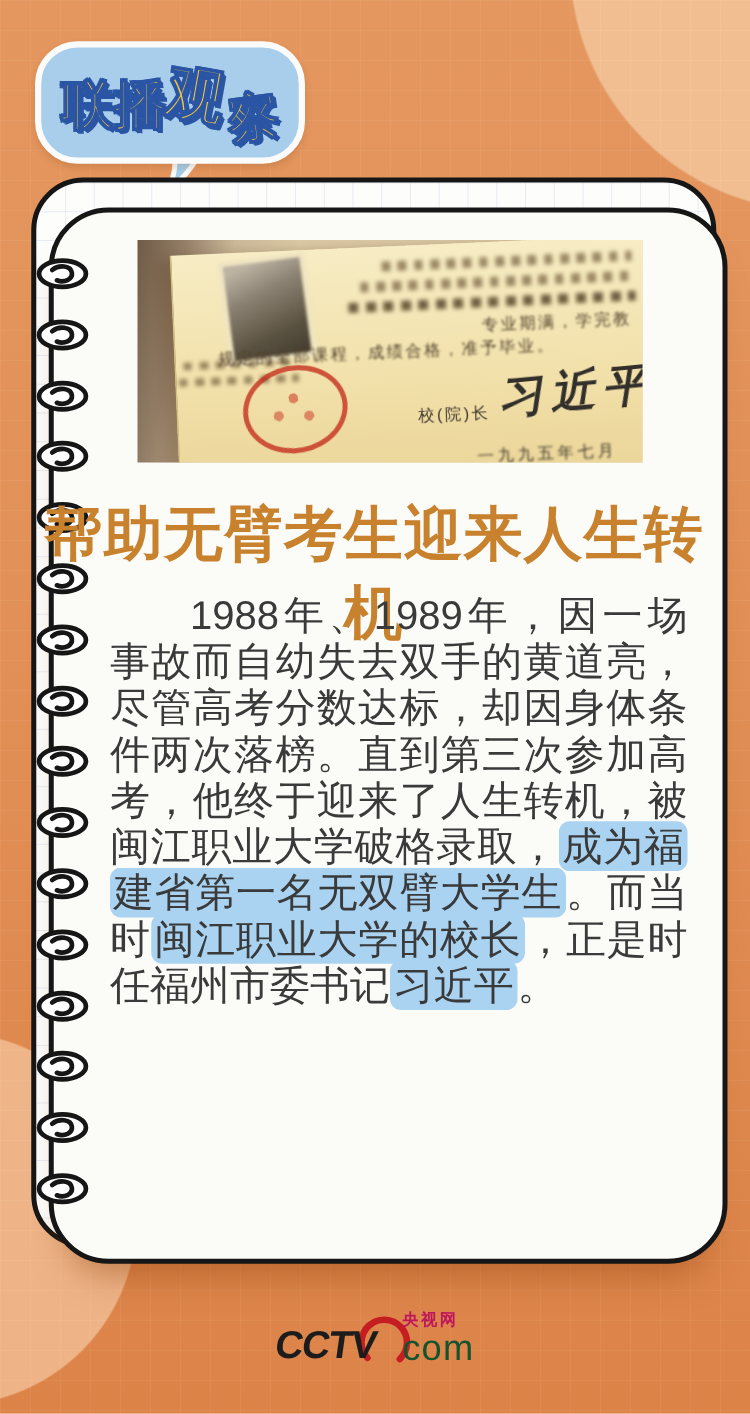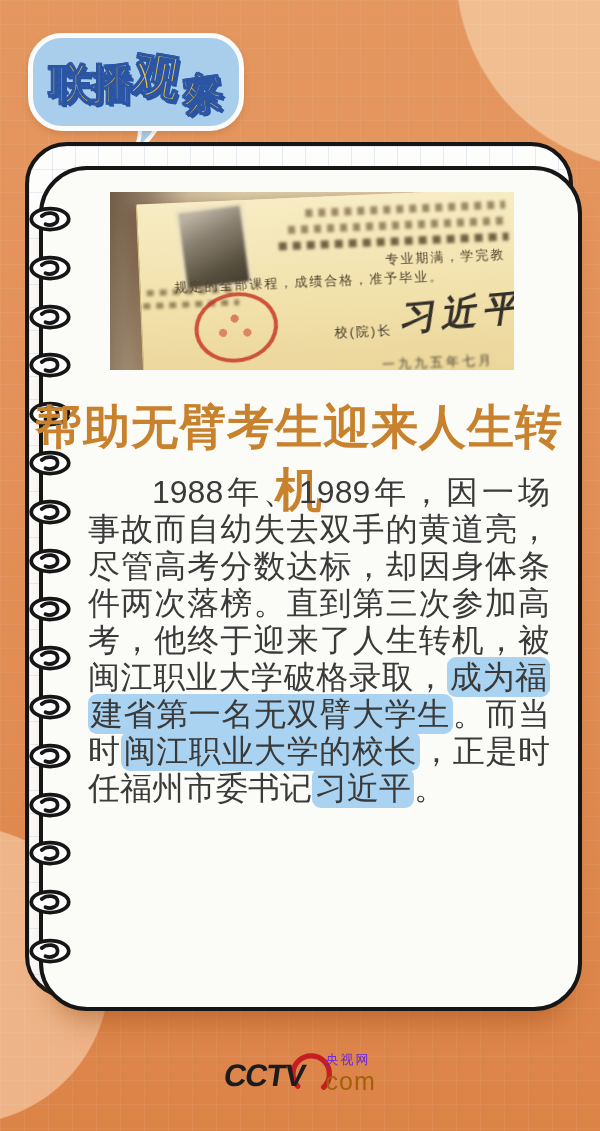--- a/index.html
+++ b/index.html
@@ -120,22 +120,22 @@
   .footer-logo{
     position:absolute;left:50%;top:1042px;transform:translateX(-50%);
     display:flex;align-items:flex-end;z-index:1;height:52px;
   }
   .cctv-text{
     font-size:31px;font-weight:900;color:#1C1C1C;letter-spacing:-1px;
     transform:skewX(-8deg);line-height:1;margin-bottom:3px;
   }
   .cctv-arc{width:46px;height:46px;margin-left:-16px;margin-bottom:1px;}
   .cctv-right{display:flex;flex-direction:column;margin-left:-9px;align-items:flex-start;}
-  .yangshiwang{font-size:13px;font-weight:400;color:#6d28d9;letter-spacing:2px;}
-  .comtext{font-size:25px;font-weight:500;color:#a16207;line-height:1;letter-spacing:1px;}
+  .yangshiwang{font-size:13px;font-weight:700;color:#be185d;letter-spacing:2px;}
+  .comtext{font-size:29px;font-weight:500;color:#14532d;line-height:1;letter-spacing:1px;}
 </style>
 </head>
 <body>
 
 <div class="bg"></div>
 
 <svg class="bubble-tail" viewBox="0 0 42 48">
   <path d="M5 2 C13 18 11 32 3 46 C19 34 31 16 36 2 Z" fill="#A8CEEB" stroke="#FBFBFB" stroke-width="4" stroke-linejoin="round"></path>
 </svg>
 

